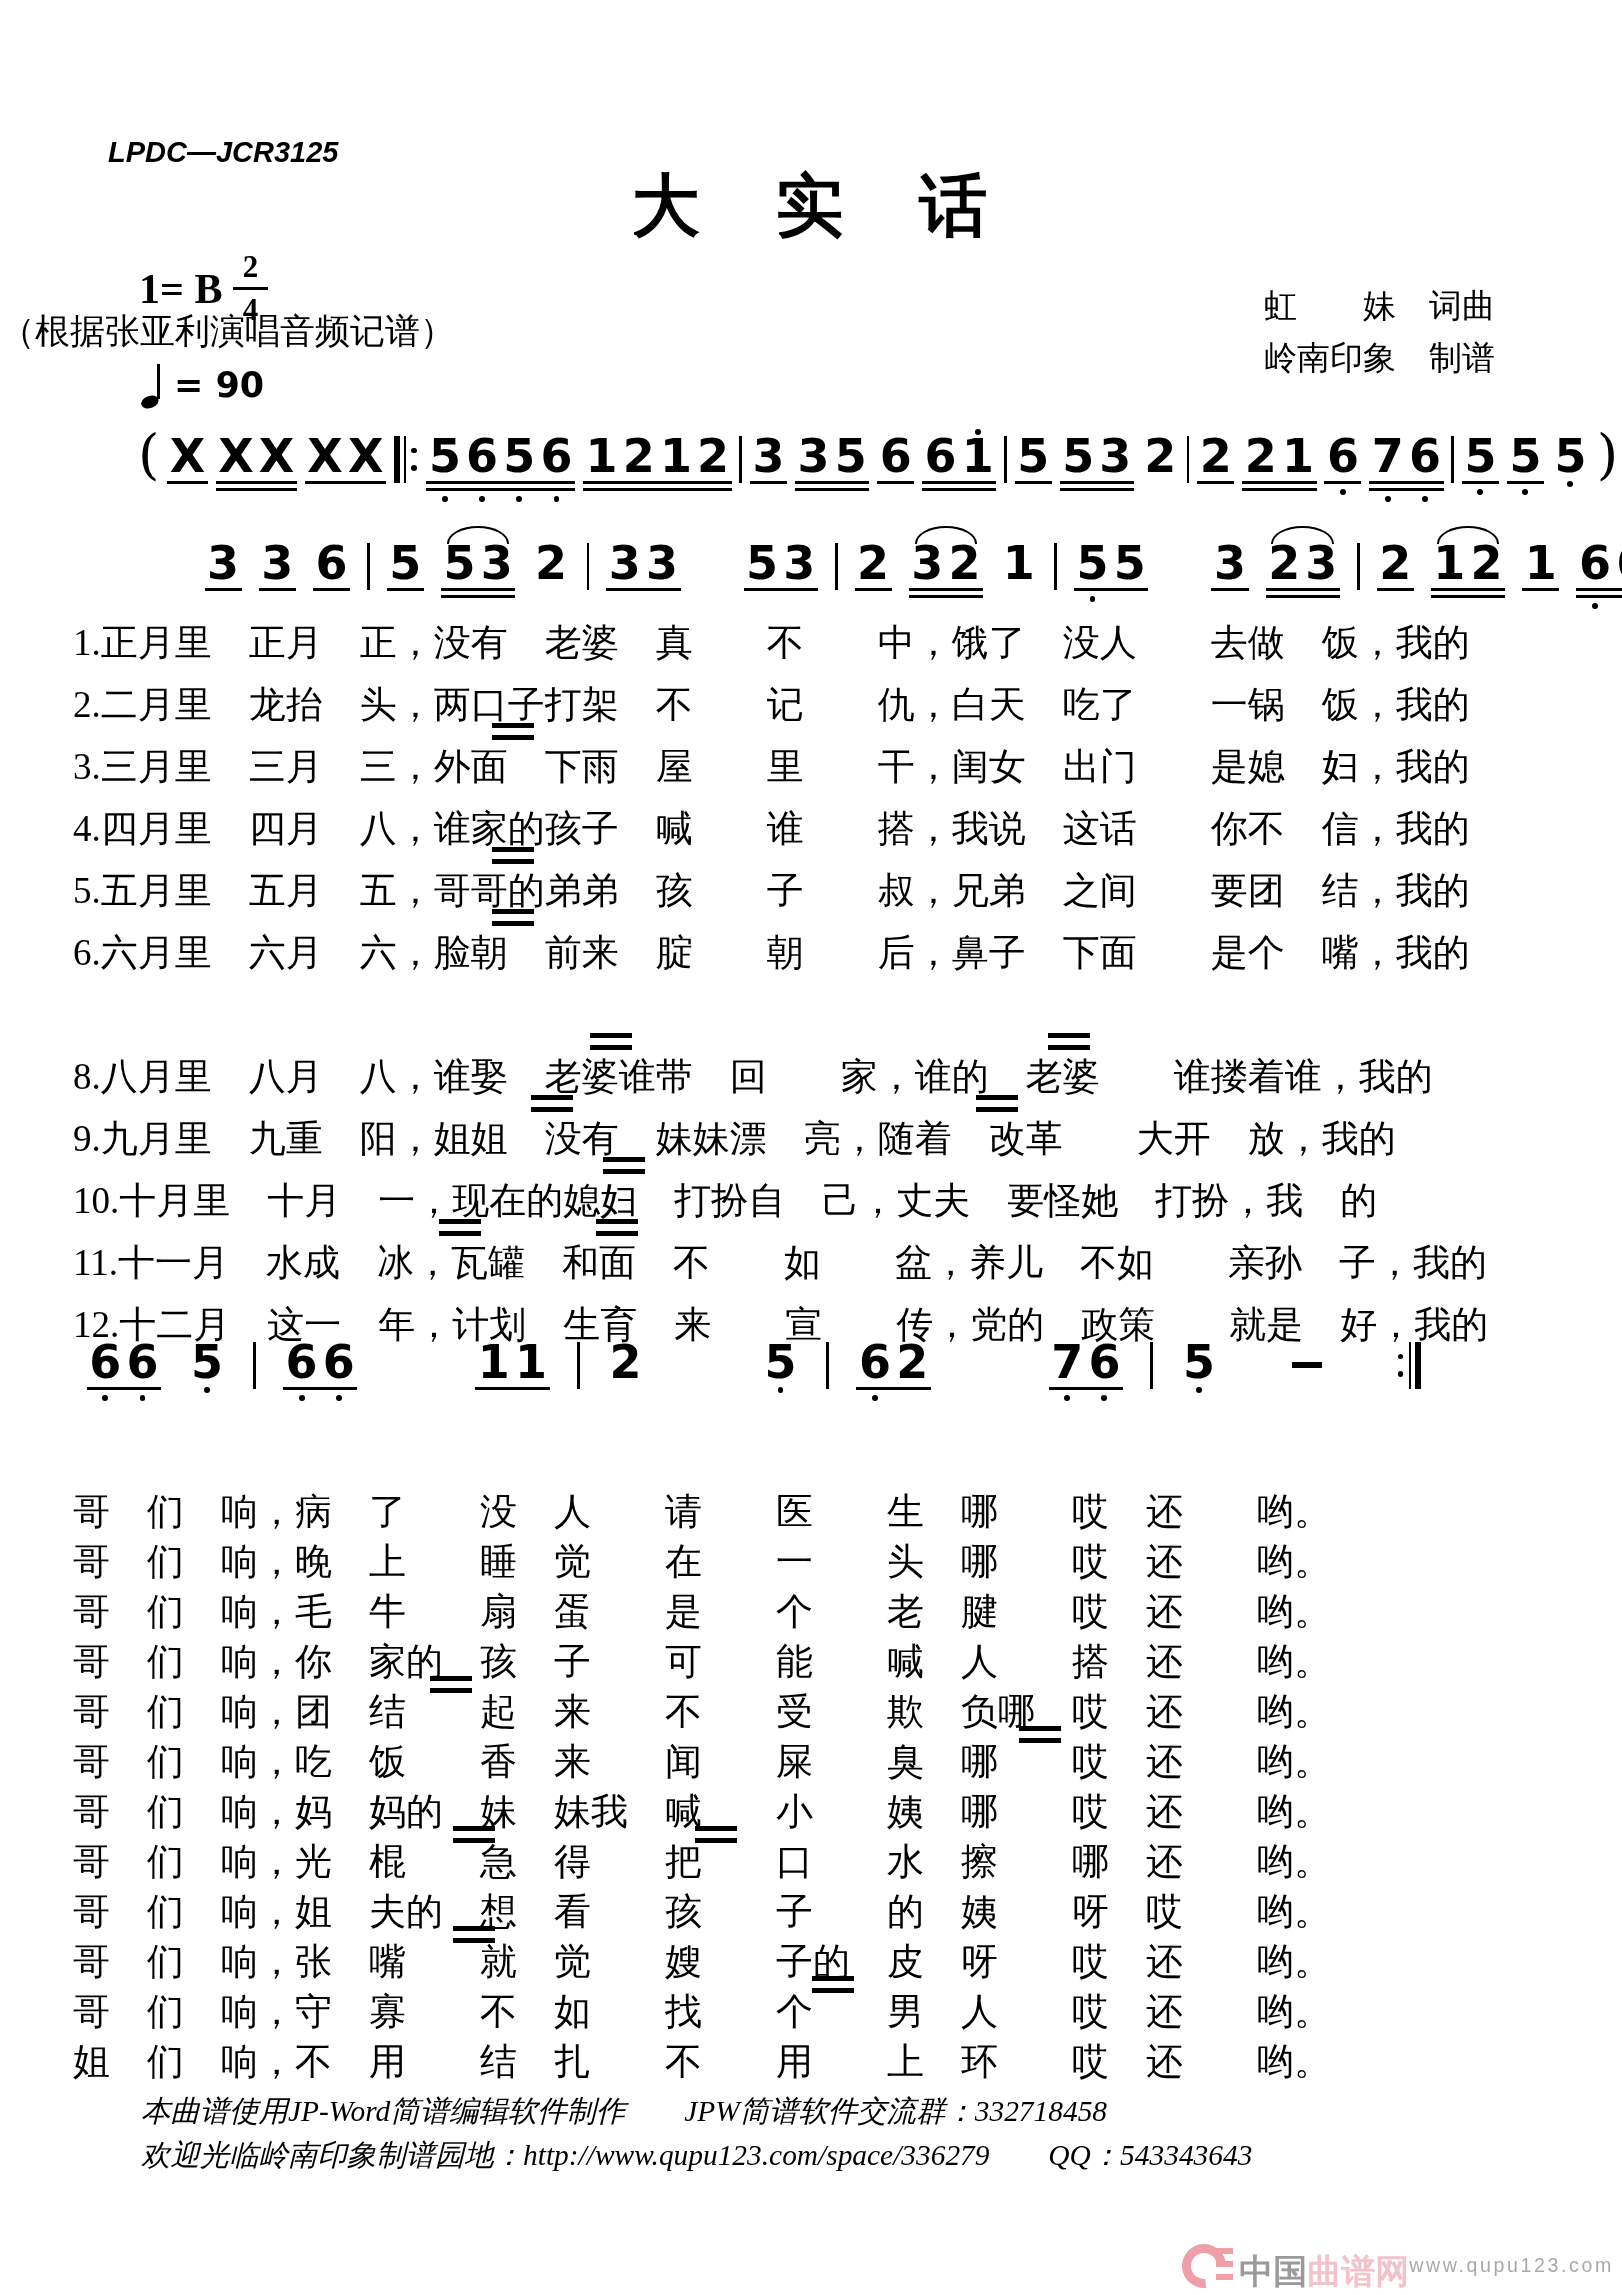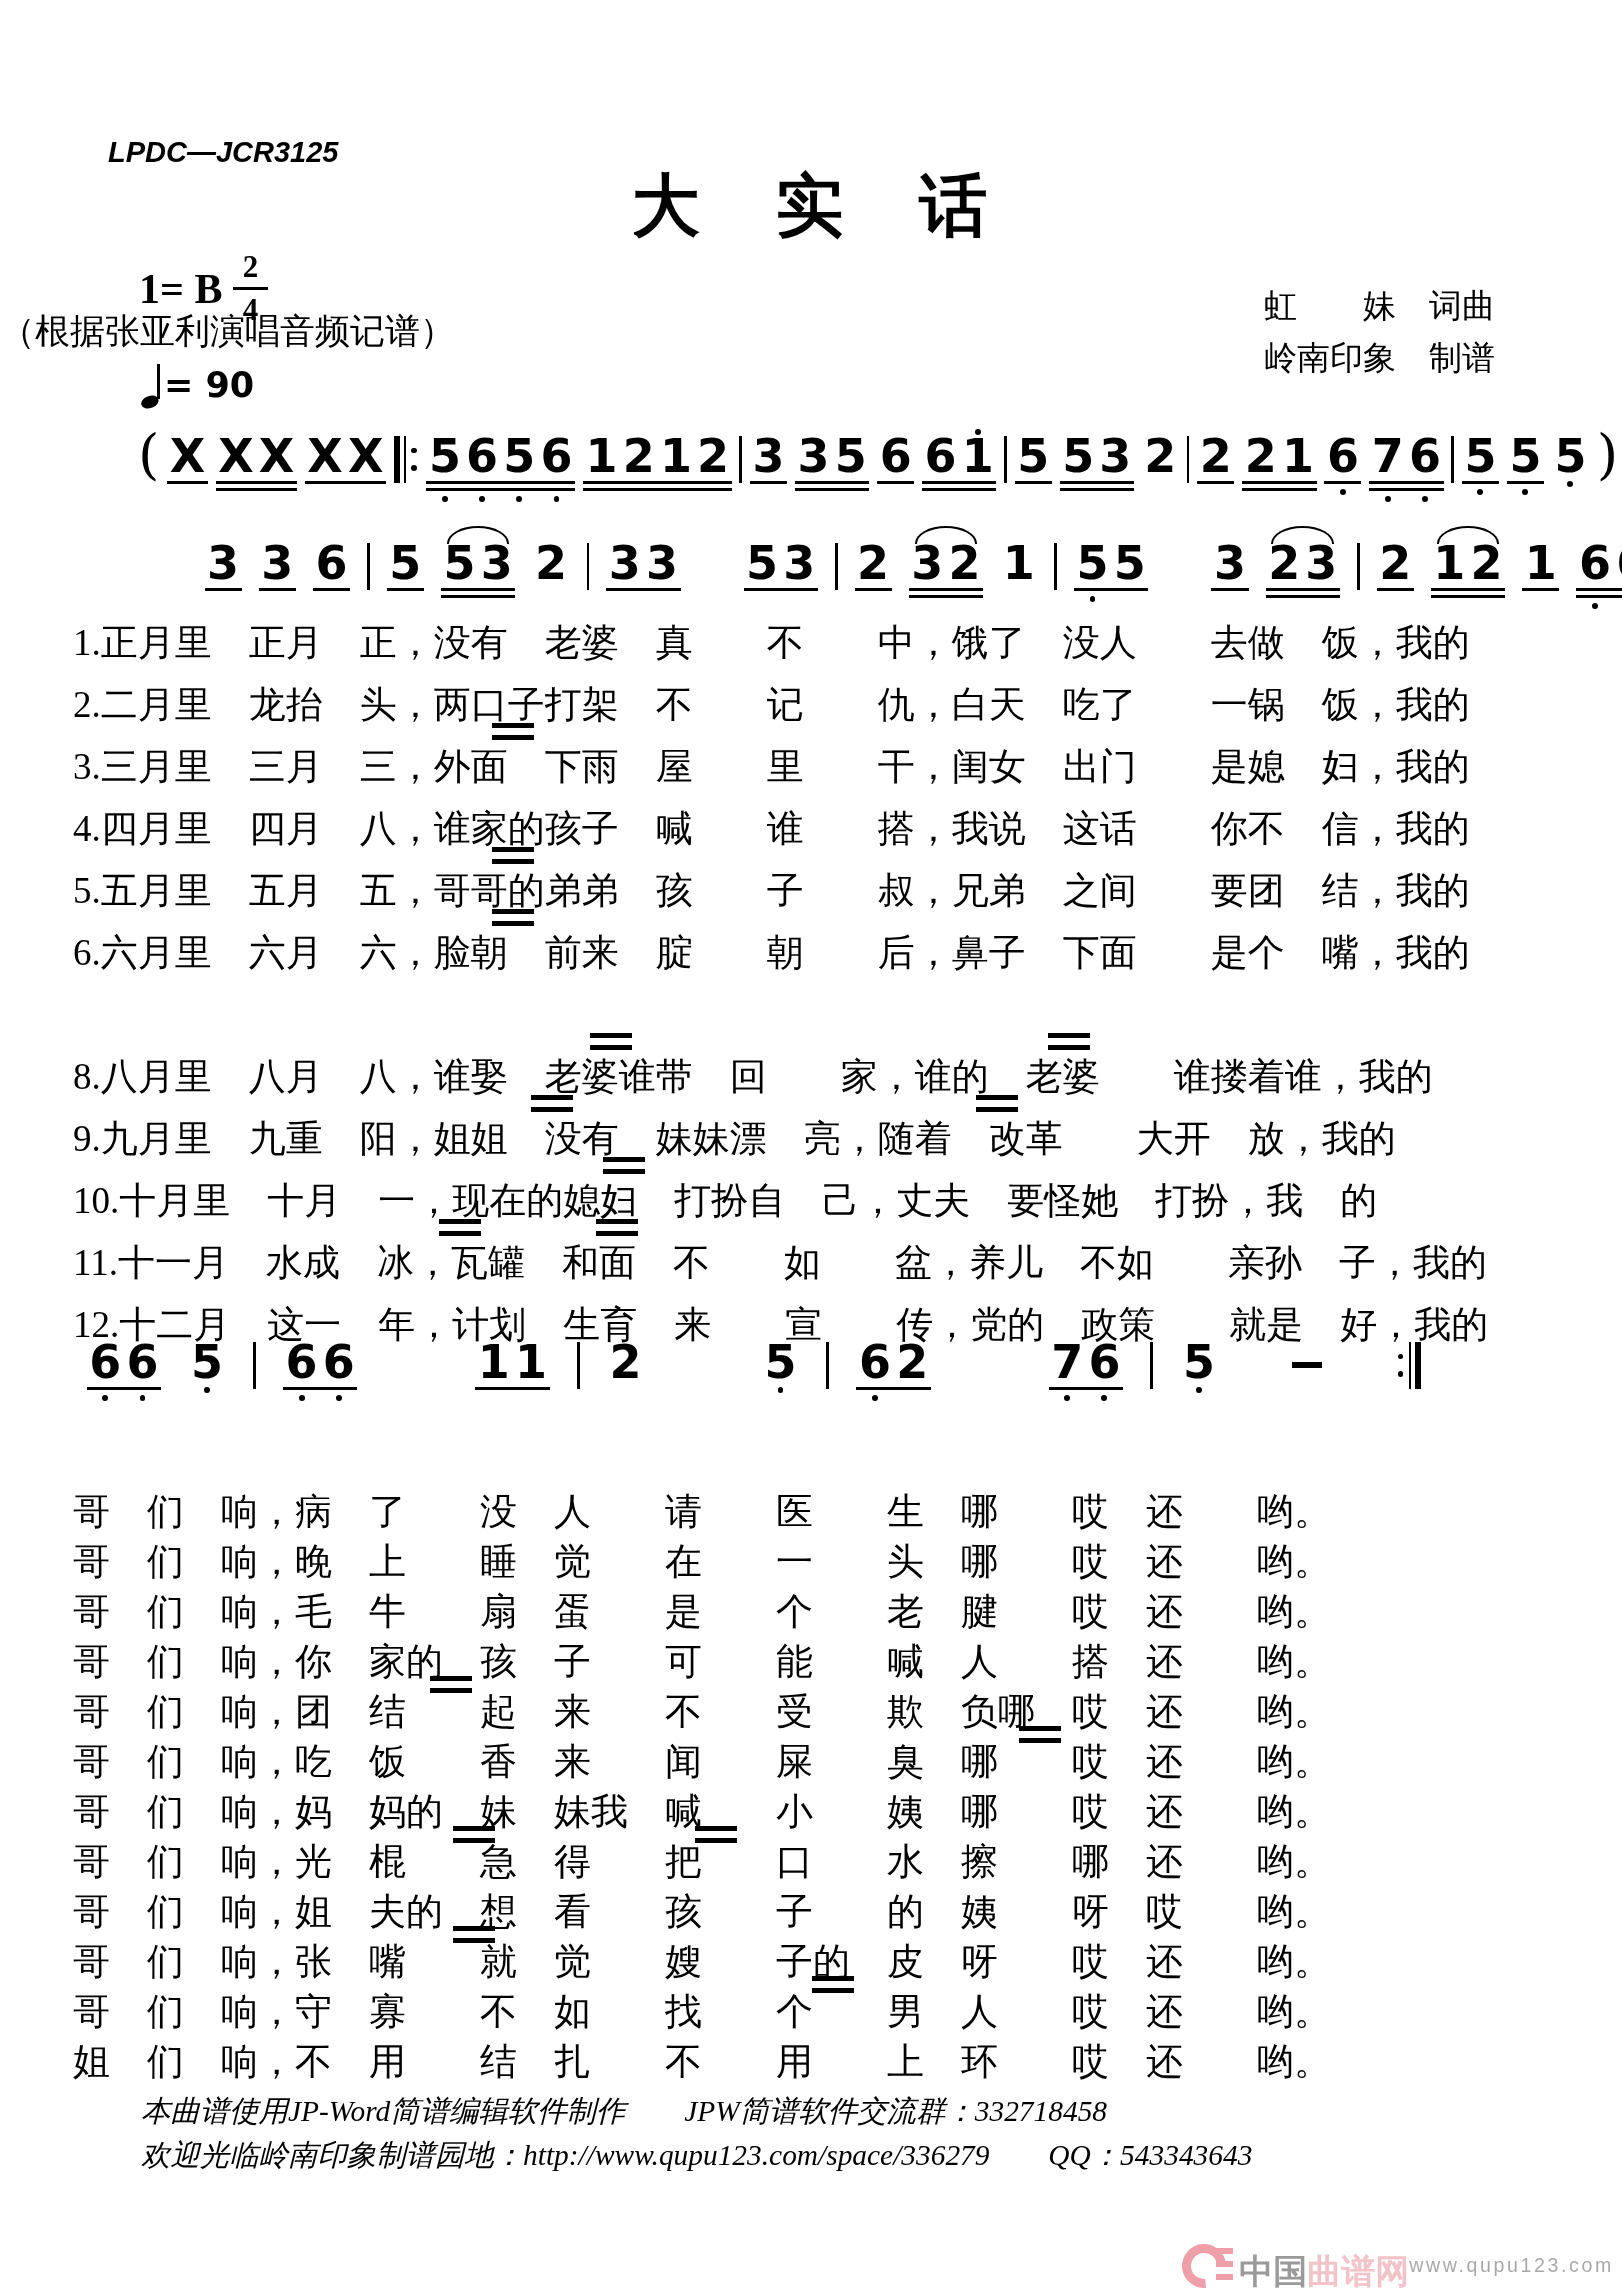--- a/index.html
+++ b/index.html
@@ -12,21 +12,21 @@
          font-size:68px;font-weight:bold;letter-spacing:3.9px;}
   .subtitle{position:absolute;left:0;top:308px;width:1623px;font-size:35px;}
   .credits{position:absolute;right:128px;top:280px;font-size:33px;line-height:52px;text-align:left;}
 
   .keysig{position:absolute;left:139px;top:250px;display:flex;align-items:center;gap:10.5px;}
   .keylabel{font-size:42px;font-weight:bold;}
   .frac{display:inline-flex;flex-direction:column;align-items:center;font-size:31px;
         font-weight:bold;line-height:34px;}
   .fbar{width:35px;height:3.9px;background:#000;margin:2.6px 0;}
 
-  .tempo{position:absolute;left:141px;top:364px;display:flex;align-items:flex-start;gap:1px;}
+  .tempo{position:absolute;left:141px;top:364px;display:flex;align-items:flex-start;gap:11px;}
   .qnote{position:relative;display:inline-block;width:22px;height:46px;}
   .qstem{position:absolute;right:2.6px;top:0;width:3.3px;height:35px;background:#000;}
   .qhead{position:absolute;bottom:1.3px;left:0;width:17.7px;height:12.4px;background:#000;
          border-radius:50%;transform:rotate(-20deg);}
   .tempoval{font-family:"DejaVu Sans",sans-serif;font-weight:bold;font-size:35px;line-height:42px;}
 
   
   .nline{position:absolute;display:flex;align-items:flex-start;padding-top:14.4px;}
   .n1 > *{margin:0 3.9px;}
   .n2 > *{margin:0 8.5px;}

